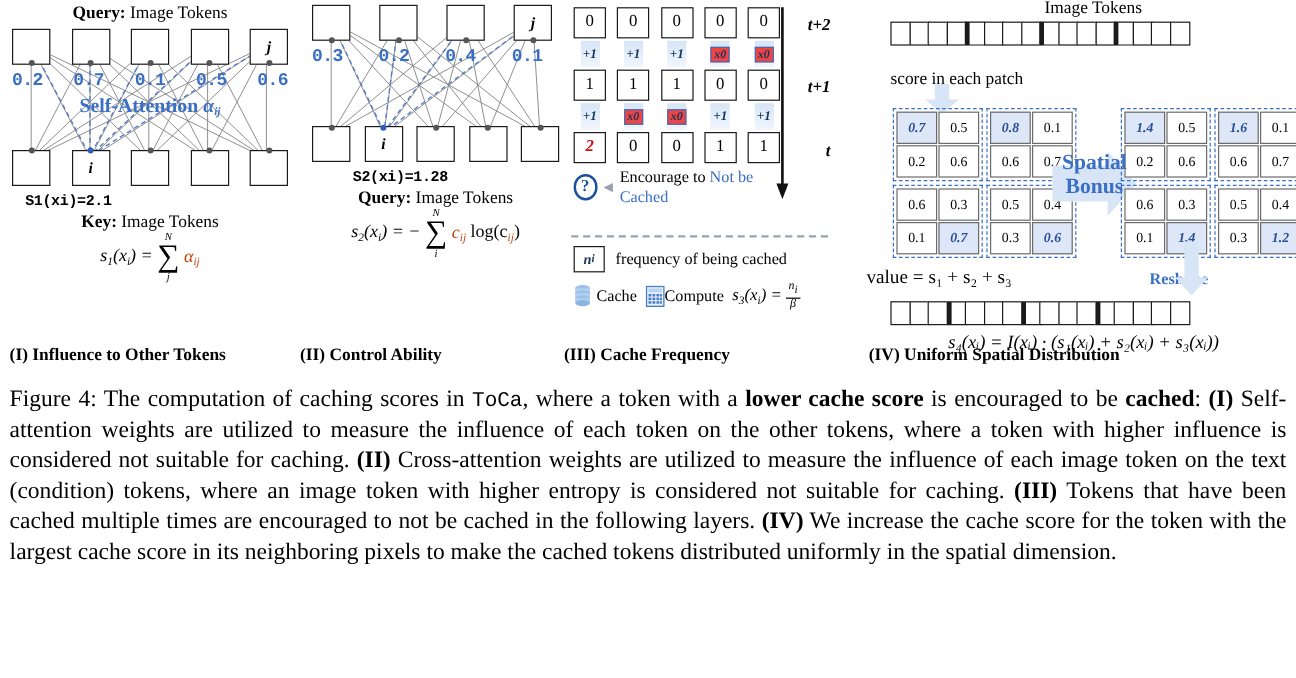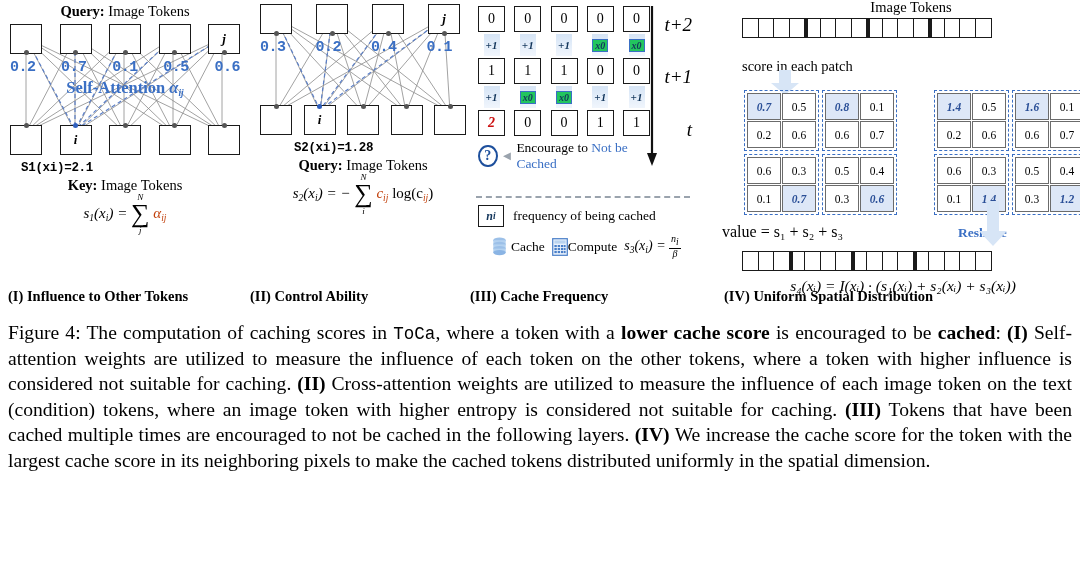--- a/index.html
+++ b/index.html
@@ -73,29 +73,29 @@
   }
   .cbox.red{color:#cc1111;font-weight:bold;font-style:italic;}
   .crow{display:flex;justify-content:space-between;}
   .oprow{display:flex;justify-content:space-between;}
   .op{width:27px;height:22px;position:relative;display:flex;align-items:center;justify-content:center;}
   .op .lab{
     position:relative;z-index:2;font-size:11px;font-weight:bold;font-style:italic;
     color:#12355b;font-family:"Liberation Serif",serif;
   }
   .op .lab.boxed{
-    border:1.3px solid #3a6fc4;padding:0 2px;background:#22c55e;
+    border:1.3px solid #3a6fc4;padding:0 2px;background:#ef4444;
     font-size:10px;line-height:1.1;
   }
   .op .fade{
     position:absolute;left:50%;top:0;margin-left:-8px;width:16px;height:22px;
     background:linear-gradient(to bottom,#cfe0f4,#eef4fc);opacity:.85;z-index:1;
   }
   .timeline{position:absolute;right:4px;top:4px;width:46px;height:150px;}
-  .tlab{position:absolute;right:0;font-style:italic;font-weight:normal;font-size:19px;
+  .tlab{position:absolute;right:0;font-style:italic;font-weight:bold;font-size:14px;
         font-family:"Liberation Serif",serif;}
   .qmark{
     width:22px;height:22px;border-radius:50%;border:2.2px solid #1d4f9c;
     color:#1d4f9c;font-weight:bold;font-size:14px;
     display:flex;align-items:center;justify-content:center;box-sizing:border-box;
   }
   .dashline{border-top:2px dashed #9aa3ad;height:0;}
   .legendtxt{font-size:13.5px;}
   .bluetxt{color:#3a6fc4;}
   .nibox{
@@ -447,21 +447,21 @@
     <div class="dashline" style="position:absolute;left:2px;top:196px;width:214px;"></div>
 
     <div style="position:absolute;left:4px;top:205px;display:flex;align-items:center;">
       <span class="nibox">
           <span>n</span>
           <span class="sub">i</span>
         </span>
       <span class="legendtxt" style="margin-left:9px;">frequency of being cached</span>
     </div>
 
-    <div style="position:absolute;left:18px;top:234px;display:flex;align-items:center;">
+    <div style="position:absolute;left:4px;top:234px;display:flex;align-items:center;">
       <svg width="15" height="19" viewBox="0 0 15 19">
         <ellipse cx="7.5" cy="3.2" rx="6.2" ry="2.6" fill="#9cc0e8"></ellipse>
         <rect x="1.3" y="3.2" width="12.4" height="4" fill="#b4d2f0"></rect>
         <ellipse cx="7.5" cy="7.4" rx="6.2" ry="2.6" fill="#9cc0e8"></ellipse>
         <rect x="1.3" y="7.4" width="12.4" height="4" fill="#b4d2f0"></rect>
         <ellipse cx="7.5" cy="11.6" rx="6.2" ry="2.6" fill="#9cc0e8"></ellipse>
         <rect x="1.3" y="11.6" width="12.4" height="4" fill="#b4d2f0"></rect>
         <ellipse cx="7.5" cy="15.6" rx="6.2" ry="2.6" fill="#8ab4e4"></ellipse>
       </svg>
       <span class="legendtxt" style="margin-left:4px;">Cache</span>
@@ -548,20 +548,29 @@
           <div class="gcell hi">0.7</div>
         </div>
         <div class="patch">
           <div class="gcell">0.5</div>
           <div class="gcell">0.4</div>
           <div class="gcell">0.3</div>
           <div class="gcell hi">0.6</div>
         </div>
       </div>
 
+      <div style="position:absolute;left:175px;top:40px;width:74px;text-align:center;">
+        <svg style="position:absolute;left:0;top:-4px;" width="74" height="78" viewBox="0 0 74 78">
+          <polygon points="2,24 48,24 48,12 72,39 48,66 48,54 2,54" fill="#d7e5f6"></polygon>
+        </svg>
+        <div class="bigarrow" style="position:relative;z-index:2;padding-top:8px;">
+          <div>Spatial</div>
+          <div>Bonus</div>
+        </div>
+      </div>
 
       <div class="gridwrap" style="position:absolute;left:234px;top:12px;">
         <div class="patch">
           <div class="gcell hi">1.4</div>
           <div class="gcell">0.5</div>
           <div class="gcell">0.2</div>
           <div class="gcell">0.6</div>
         </div>
         <div class="patch">
           <div class="gcell hi">1.6</div>

